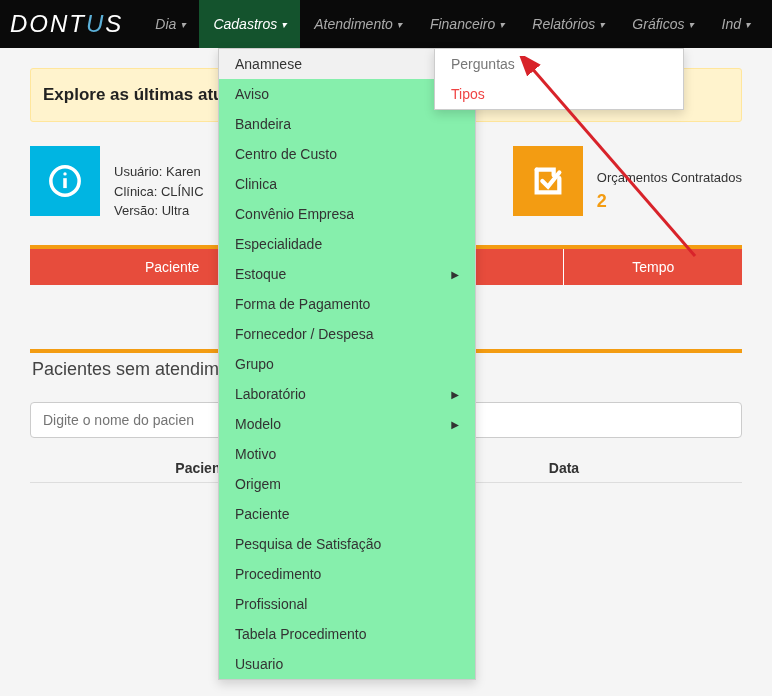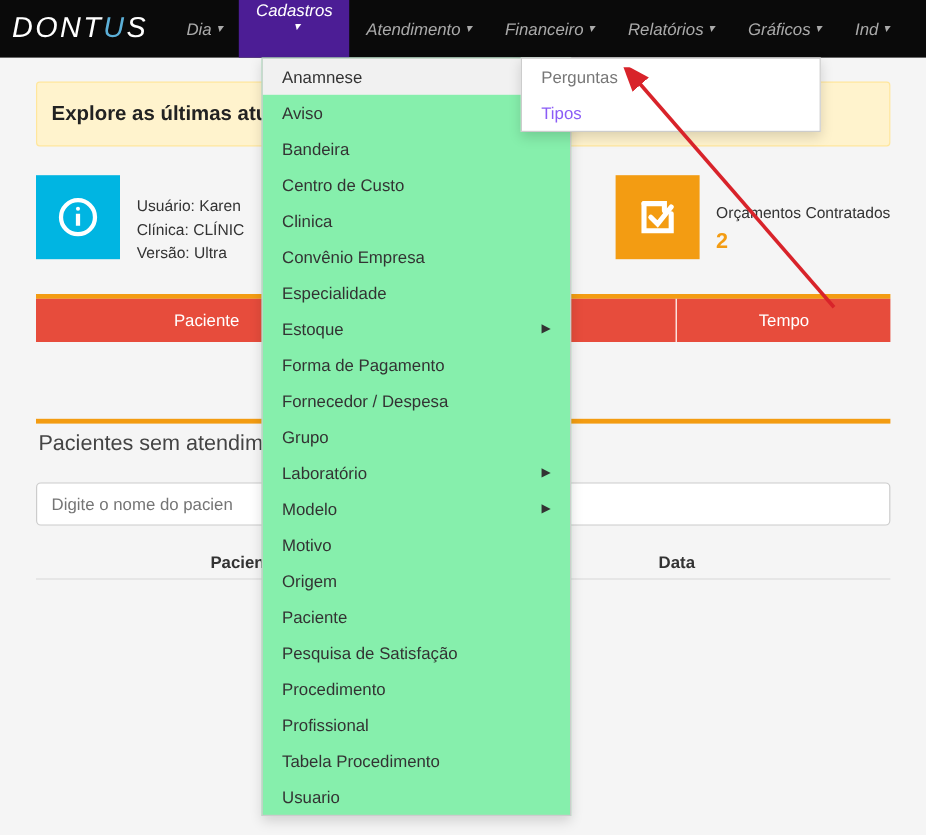--- a/index.html
+++ b/index.html
@@ -2,21 +2,21 @@
 <html><head>
 <meta charset="utf-8">
 <style>
   * { box-sizing: border-box; margin: 0; padding: 0; }
   body { font-family: Arial, Helvetica, sans-serif; font-size: 14px; color: #333; background: #f5f5f5; width: 772px; overflow: hidden; }
   .topnav { background: #0a0a0a; height: 48px; display: flex; align-items: center; font-style: italic; }
   .logo { color: #fff; font-size: 24px; letter-spacing: 2px; padding: 0 18px 0 10px; font-weight: 100; }
   .logo .dot { color: #5cb0d8; }
   .nav-items { display: flex; height: 100%; }
   .nav-item { color: #aaa; padding: 0 14px; display: flex; align-items: center; cursor: pointer; font-size: 14px; white-space: nowrap; }
-  .nav-item.active { background: #4c1d95; color: #fff; flex-direction: column; }
+  .nav-item.active { background: #14532d; color: #fff; }
   .caret { margin-left: 4px; font-size: 10px; }
   .content { padding: 0 0 0 0; position: relative; }
   .banner { background: #fff3cd; border: 1px solid #ffe69c; border-radius: 3px; margin: 20px 30px 0 30px; padding: 16px 12px; font-size: 17px; font-weight: bold; color: #222; white-space: nowrap; overflow: hidden; }
   .cards-row { display: flex; gap: 40px; margin: 20px 30px 0 30px; }
   .card { display: flex; align-items: center; gap: 14px; }
   .card-icon { width: 70px; height: 70px; display: flex; align-items: center; justify-content: center; color: #fff; font-size: 30px; }
   .card-icon.info { background: #00b5e2; }
   .card-icon.check { background: #f39c12; }
   .card-text { font-size: 13px; line-height: 1.5; margin-top: 20px; }
   .card-text .big { color: #f39c12; font-size: 18px; font-weight: bold; }
@@ -32,21 +32,21 @@
   .sub-headers { display: flex; margin: 22px 30px 0 30px; border-bottom: 1px solid #ddd; padding-bottom: 6px; }
   .sub-headers .c1 { flex: 1; text-align: center; font-weight: bold; font-size: 14px; }
   .sub-headers .c2 { flex: 1; text-align: center; font-weight: bold; font-size: 14px; }
   .no-records { text-align: center; color: #555; font-size: 13px; padding: 12px 0; }
   
   .dropdown { position: absolute; top: 0px; left: 218px; background: #86efac; border: 1px solid #ccc; width: 258px; box-shadow: 0 4px 10px rgba(0,0,0,0.15); z-index: 100; }
   .dropdown-item { padding: 7px 16px; font-size: 14px; color: #333; cursor: pointer; position: relative; display: flex; justify-content: space-between; align-items: center; }
   .dropdown-item.hovered { background: #f1f1f1; }
   .dropdown-item .sub-caret { font-size: 10px; }
   .submenu { position: absolute; top: 0px; left: 434px; background: #fff; border: 1px solid #ccc; width: 250px; box-shadow: 0 4px 10px rgba(0,0,0,0.15); z-index: 101; }
-  .submenu-item { padding: 7px 16px; font-size: 14px; color: #8b5cf6; cursor: pointer; }
+  .submenu-item { padding: 7px 16px; font-size: 14px; color: #ef4444; cursor: pointer; }
   .submenu-item.hov { color: #777; }
   
   .arrow-svg { position: absolute; top: 8px; left: 445px; pointer-events: none; z-index: 200; }
   .menus-layer { position: absolute; top: 48px; left: 0; width: 100%; }
 </style>
 </head>
 <body>
 
 <div class="topnav">
   <div class="logo">

